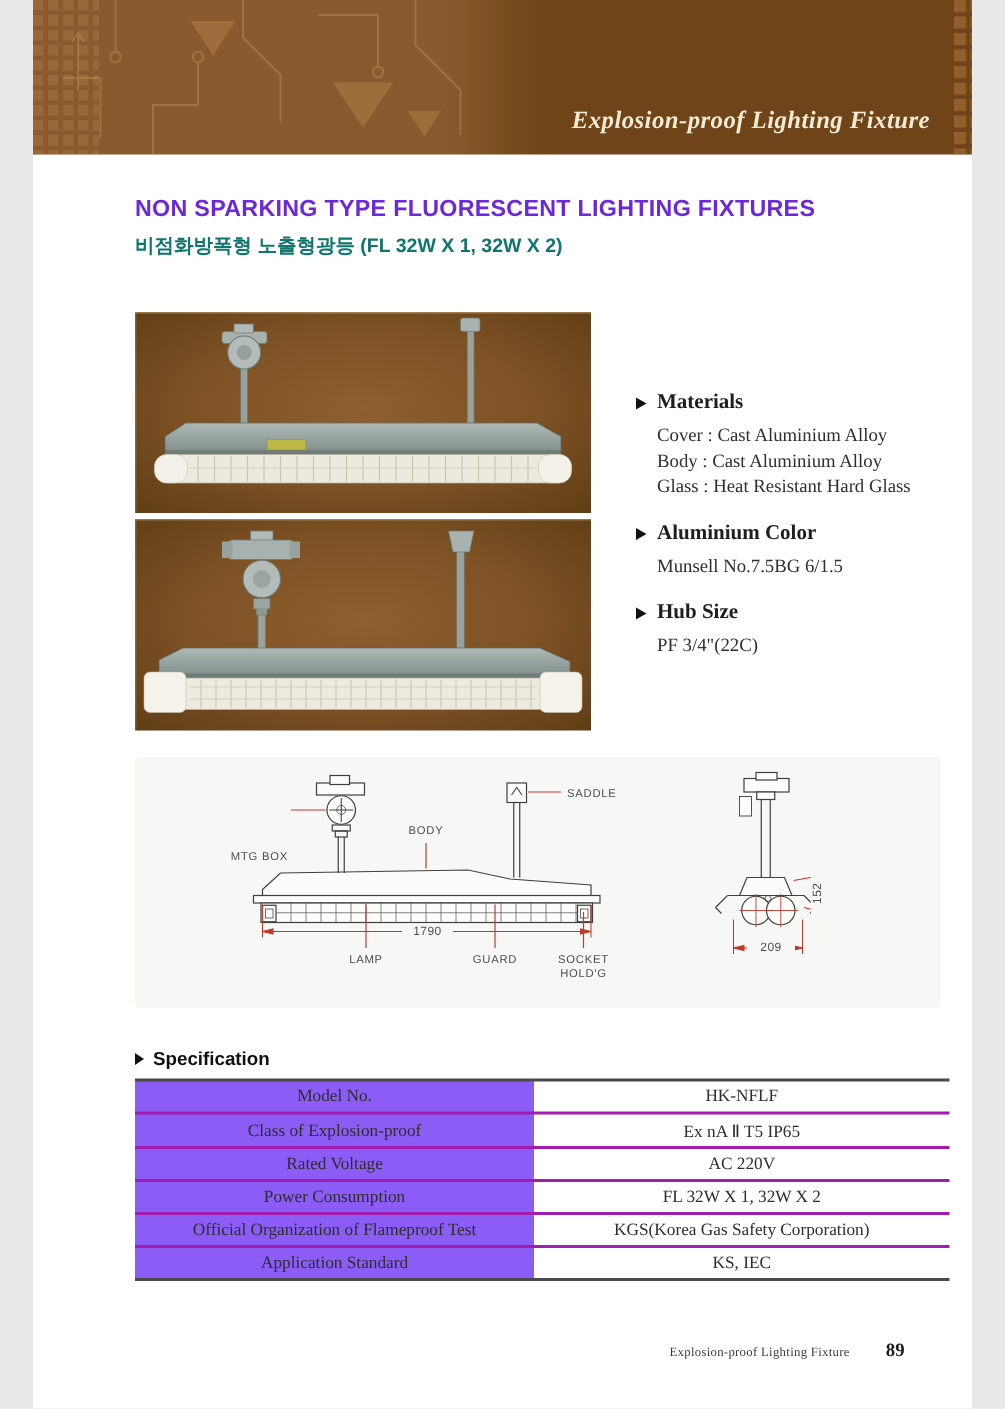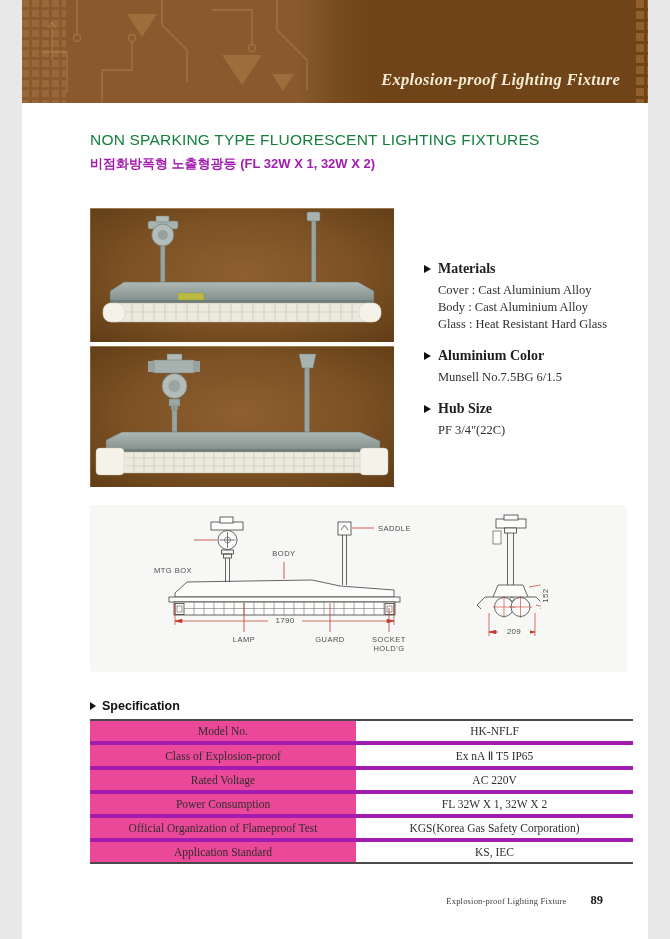--- a/index.html
+++ b/index.html
@@ -8,24 +8,24 @@
 
   
   .hdr{position:absolute;left:0;top:0;width:670px;height:103px;
        background:linear-gradient(90deg,#8a5a2e 0%,#8a5a2e 41%,#774d1e 47%,#6e4418 53%,#6e4418 100%);}
   .hdr svg{position:absolute;top:0;}
   .hdr-title{position:absolute;right:72px;top:70px;margin:0;
              font:italic 16.5px "Liberation Serif",serif;font-weight:bold;
              color:#f3ead4;letter-spacing:.3px;}
 
   
-  .doc-title{position:absolute;left:68px;top:131px;margin:0;font-size:15.5px;font-weight:normal;
-             color:#15803d;letter-spacing:.2px;}
+  .doc-title{position:absolute;left:68px;top:131px;margin:0;font-size:15.5px;font-weight:bold;
+             color:#6d28d9;letter-spacing:.2px;}
   .doc-subtitle{position:absolute;left:68px;top:155px;margin:0;font-size:13px;font-weight:bold;
-             color:#a21caf;}
+             color:#0f766e;}
 
   
   .photo{position:absolute;left:68px;width:304px;margin:0;
          background:radial-gradient(ellipse at 50% 48%,#8f5f30 0%,#7c5124 55%,#603d16 100%);
          box-shadow:inset 0 1px 0 rgba(255,226,175,.35), inset 1px 0 0 rgba(255,226,175,.2);}
   .photo1{top:208px;height:134px;}
   .photo2{top:346px;height:141px;}
   .photo svg{display:block;}
 
   
@@ -49,22 +49,22 @@
   .rot{transform:rotate(-90deg);transform-origin:center;}
 
   
   .spec-head{position:absolute;left:68px;top:699px;margin:0;font-size:12.5px;font-weight:bold;
              color:#111;display:flex;align-items:center;}
   .spec-head .tri{border-left-width:6px;border-top-width:4px;border-bottom-width:4px;margin-right:6px;}
   .spec-table{position:absolute;left:68px;top:719px;width:543px;border-collapse:collapse;
               font-family:"Liberation Serif",serif;font-size:11.5px;color:#2e2e2e;
               border-top:2px solid #4a4a4a;border-bottom:2px solid #4a4a4a;}
   .spec-table td{text-align:center;padding:3.5px 6px;height:13px;}
-  .spec-table tr + tr td{border-top:4px solid #a21caf;}
-  .spec-table td.lbl{background:#ec4899;width:49%;}
+  .spec-table tr + tr td{border-top:2px solid #a21caf;}
+  .spec-table td.lbl{background:#8b5cf6;width:49%;}
 
   
   .side-tab{position:absolute;left:628px;top:568px;width:42px;height:99px;background:#6b4213;
             clip-path:polygon(0 0,100% 0,100% 71%,56% 100%,0 100%);}
   .footer{position:absolute;right:45px;top:893px;display:flex;align-items:baseline;}
   .footer-text{font:8.5px "Liberation Serif",serif;color:#3b3b3b;letter-spacing:.2px;}
   .footer-page{font:bold 12.5px "Liberation Serif",serif;color:#1c1c1c;margin-left:24px;}
 </style>
 </head>
 <body>

